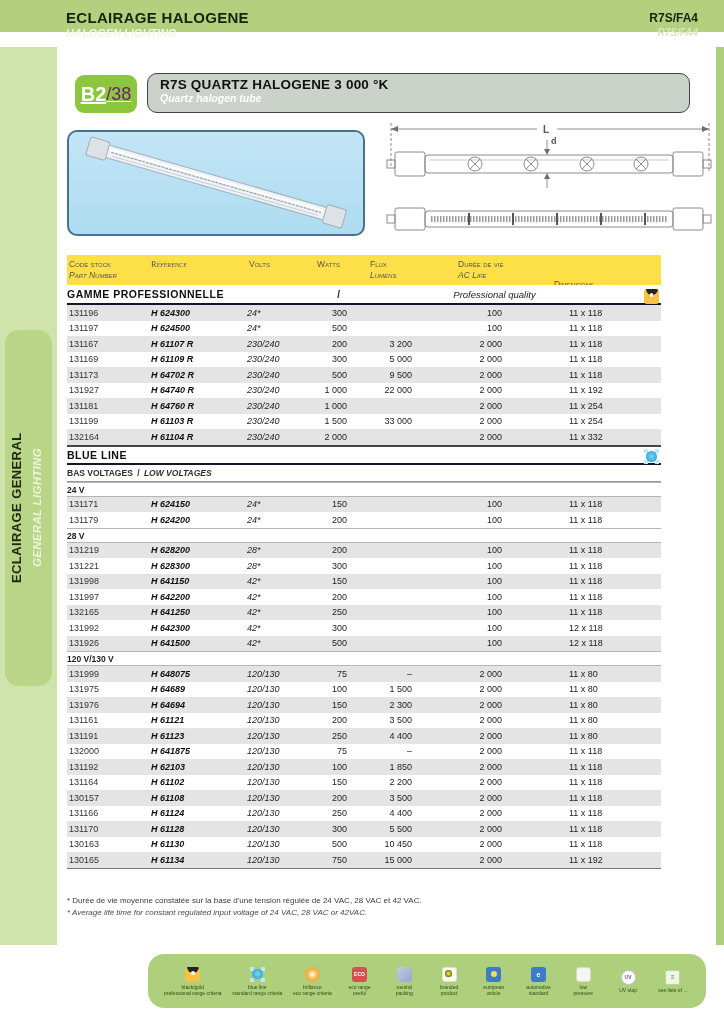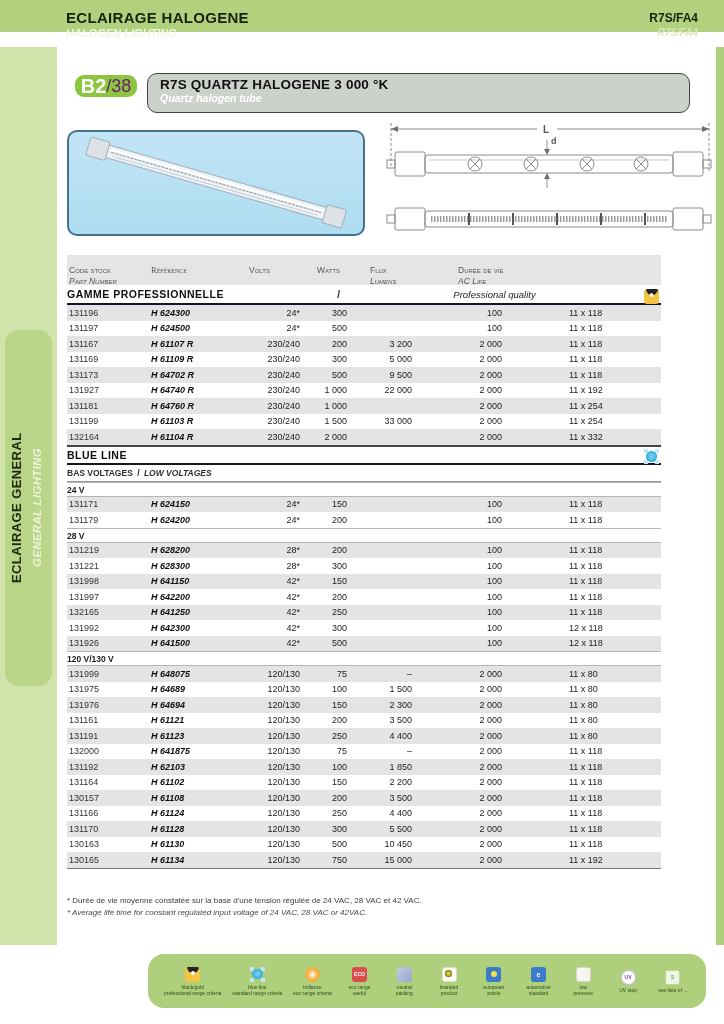--- a/index.html
+++ b/index.html
@@ -15,34 +15,34 @@
   .tb-ref-en{position:absolute;right:26px;top:27px;font-size:10px;font-style:italic;font-weight:bold;color:#d9e6bc;}
 
   
   .left-col{position:absolute;left:0;top:47px;width:57px;height:898px;background:#cfe3ab;}
   .side-tab{position:absolute;left:5px;top:283px;width:47px;height:356px;background:#b9d588;border-radius:14px;}
   .st-fr{position:absolute;left:4px;top:0;width:22px;height:100%;writing-mode:vertical-rl;transform:rotate(180deg);text-align:center;font-size:13px;font-weight:bold;color:#1d2a10;letter-spacing:.4px;}
   .st-en{position:absolute;left:26px;top:0;width:19px;height:100%;writing-mode:vertical-rl;transform:rotate(180deg);text-align:center;font-size:11.5px;font-style:italic;font-weight:bold;color:#edf4da;letter-spacing:.3px;}
   .right-strip{position:absolute;right:0;top:47px;width:8px;height:898px;background:#aecf7c;}
 
   
-  .badge{position:absolute;left:75px;top:75px;width:62px;height:22px;background:#8cc63f;border-radius:9px;display:flex;align-items:center;justify-content:center;font-weight:bold;font-size:20px;color:#fff;}
+  .badge{position:absolute;left:75px;top:75px;width:62px;height:38px;background:#8cc63f;border-radius:9px;display:flex;align-items:center;justify-content:center;font-weight:bold;font-size:20px;color:#fff;text-decoration:underline;}
   .badge .badge-num{font-weight:normal;font-size:18px;color:#701a75;}
   .title-bar{position:absolute;left:147px;top:73px;width:543px;height:40px;background:#cbd2c9;border:1.5px solid #3f443c;border-radius:10px;padding:3px 12px;}
   .title-fr{font-size:13.5px;font-weight:bold;color:#101010;letter-spacing:.2px;}
   .title-en{font-size:10.5px;font-style:italic;font-weight:bold;color:#ffffff;}
 
   
   .photo{position:absolute;left:67px;top:130px;width:298px;height:106px;border:2px solid #46718f;border-radius:10px;background:linear-gradient(180deg,#c2e5f6 0%,#aedcf0 100%);overflow:hidden;}
   
   .diagram{position:absolute;left:379px;top:116px;width:340px;height:130px;}
   .diagram svg text{font-family:"Liberation Sans",sans-serif;}
 
   
-  .thead{position:absolute;left:67px;top:255px;width:594px;height:46px;background:#e5e5e5;display:grid;grid-template-columns:80px 100px 53px 57px 67px 128px 109px;padding-top:10px;font-variant:small-caps;font-size:8.5px;color:#555;line-height:1.25;}
+  .thead{position:absolute;left:67px;top:255px;width:594px;height:46px;background:#fde047;display:grid;grid-template-columns:80px 100px 53px 57px 67px 128px 109px;padding-top:4px;font-variant:small-caps;font-size:8.5px;color:#555;line-height:1.25;}
   .thead .h2{display:block;font-style:italic;}
   .h-code{padding-left:2px;}
   .h-ref{padding-left:4px;font-family:Liberation Serif, serif;}
   .h-volts{padding-left:2px;}
   .h-watts{padding-left:17px;}
   .h-flux{padding-left:13px;}
   .h-life{padding-left:34px;}
   .h-dims{padding-left:2px;margin-top:20px;}
 
   .table-body{position:absolute;left:67px;top:285px;width:594px;font-size:9px;color:#222;}
@@ -54,21 +54,21 @@
   .sicon{position:absolute;right:2px;top:2px;width:16px;height:15px;display:flex;align-items:center;justify-content:center;}
   .sub-title{height:17px;line-height:17px;border-bottom:1px solid #9a9a9a;font-size:8.5px;font-weight:bold;color:#2e2e2e;}
   .sub-sep{margin:0 2px;}
   .sub-en{font-style:italic;}
   .grp-label{height:15px;line-height:15px;font-weight:bold;font-size:8.5px;color:#1d1d1d;border-bottom:1px solid #b5b5b5;border-top:1px solid #b5b5b5;}
   .trow{display:grid;grid-template-columns:80px 100px 53px 57px 67px 128px 109px;height:15.5px;align-items:center;}
   .trow.odd{background:#e4e4e4;}
   .trow.even{background:#ffffff;}
   .c-code{padding-left:2px;color:#333;}
   .c-ref{padding-left:4px;font-weight:bold;font-style:italic;color:#0e0e0e;}
-  .c-volts{text-align:right;}
+  .c-volts{text-align:left;font-style:italic;}
   .c-watts{text-align:right;padding-right:10px;}
   .c-flux{text-align:right;padding-right:12px;}
   .c-life{text-align:right;padding-right:50px;}
   .c-dims{padding-left:17px;}
   .end-rule{border-top:1.5px solid #777;}
 
   .footnotes{position:absolute;left:67px;top:895px;font-size:8px;color:#3a3a3a;line-height:1.45;}
   .fn-en{font-style:italic;color:#4a4a4a;}
 
   

